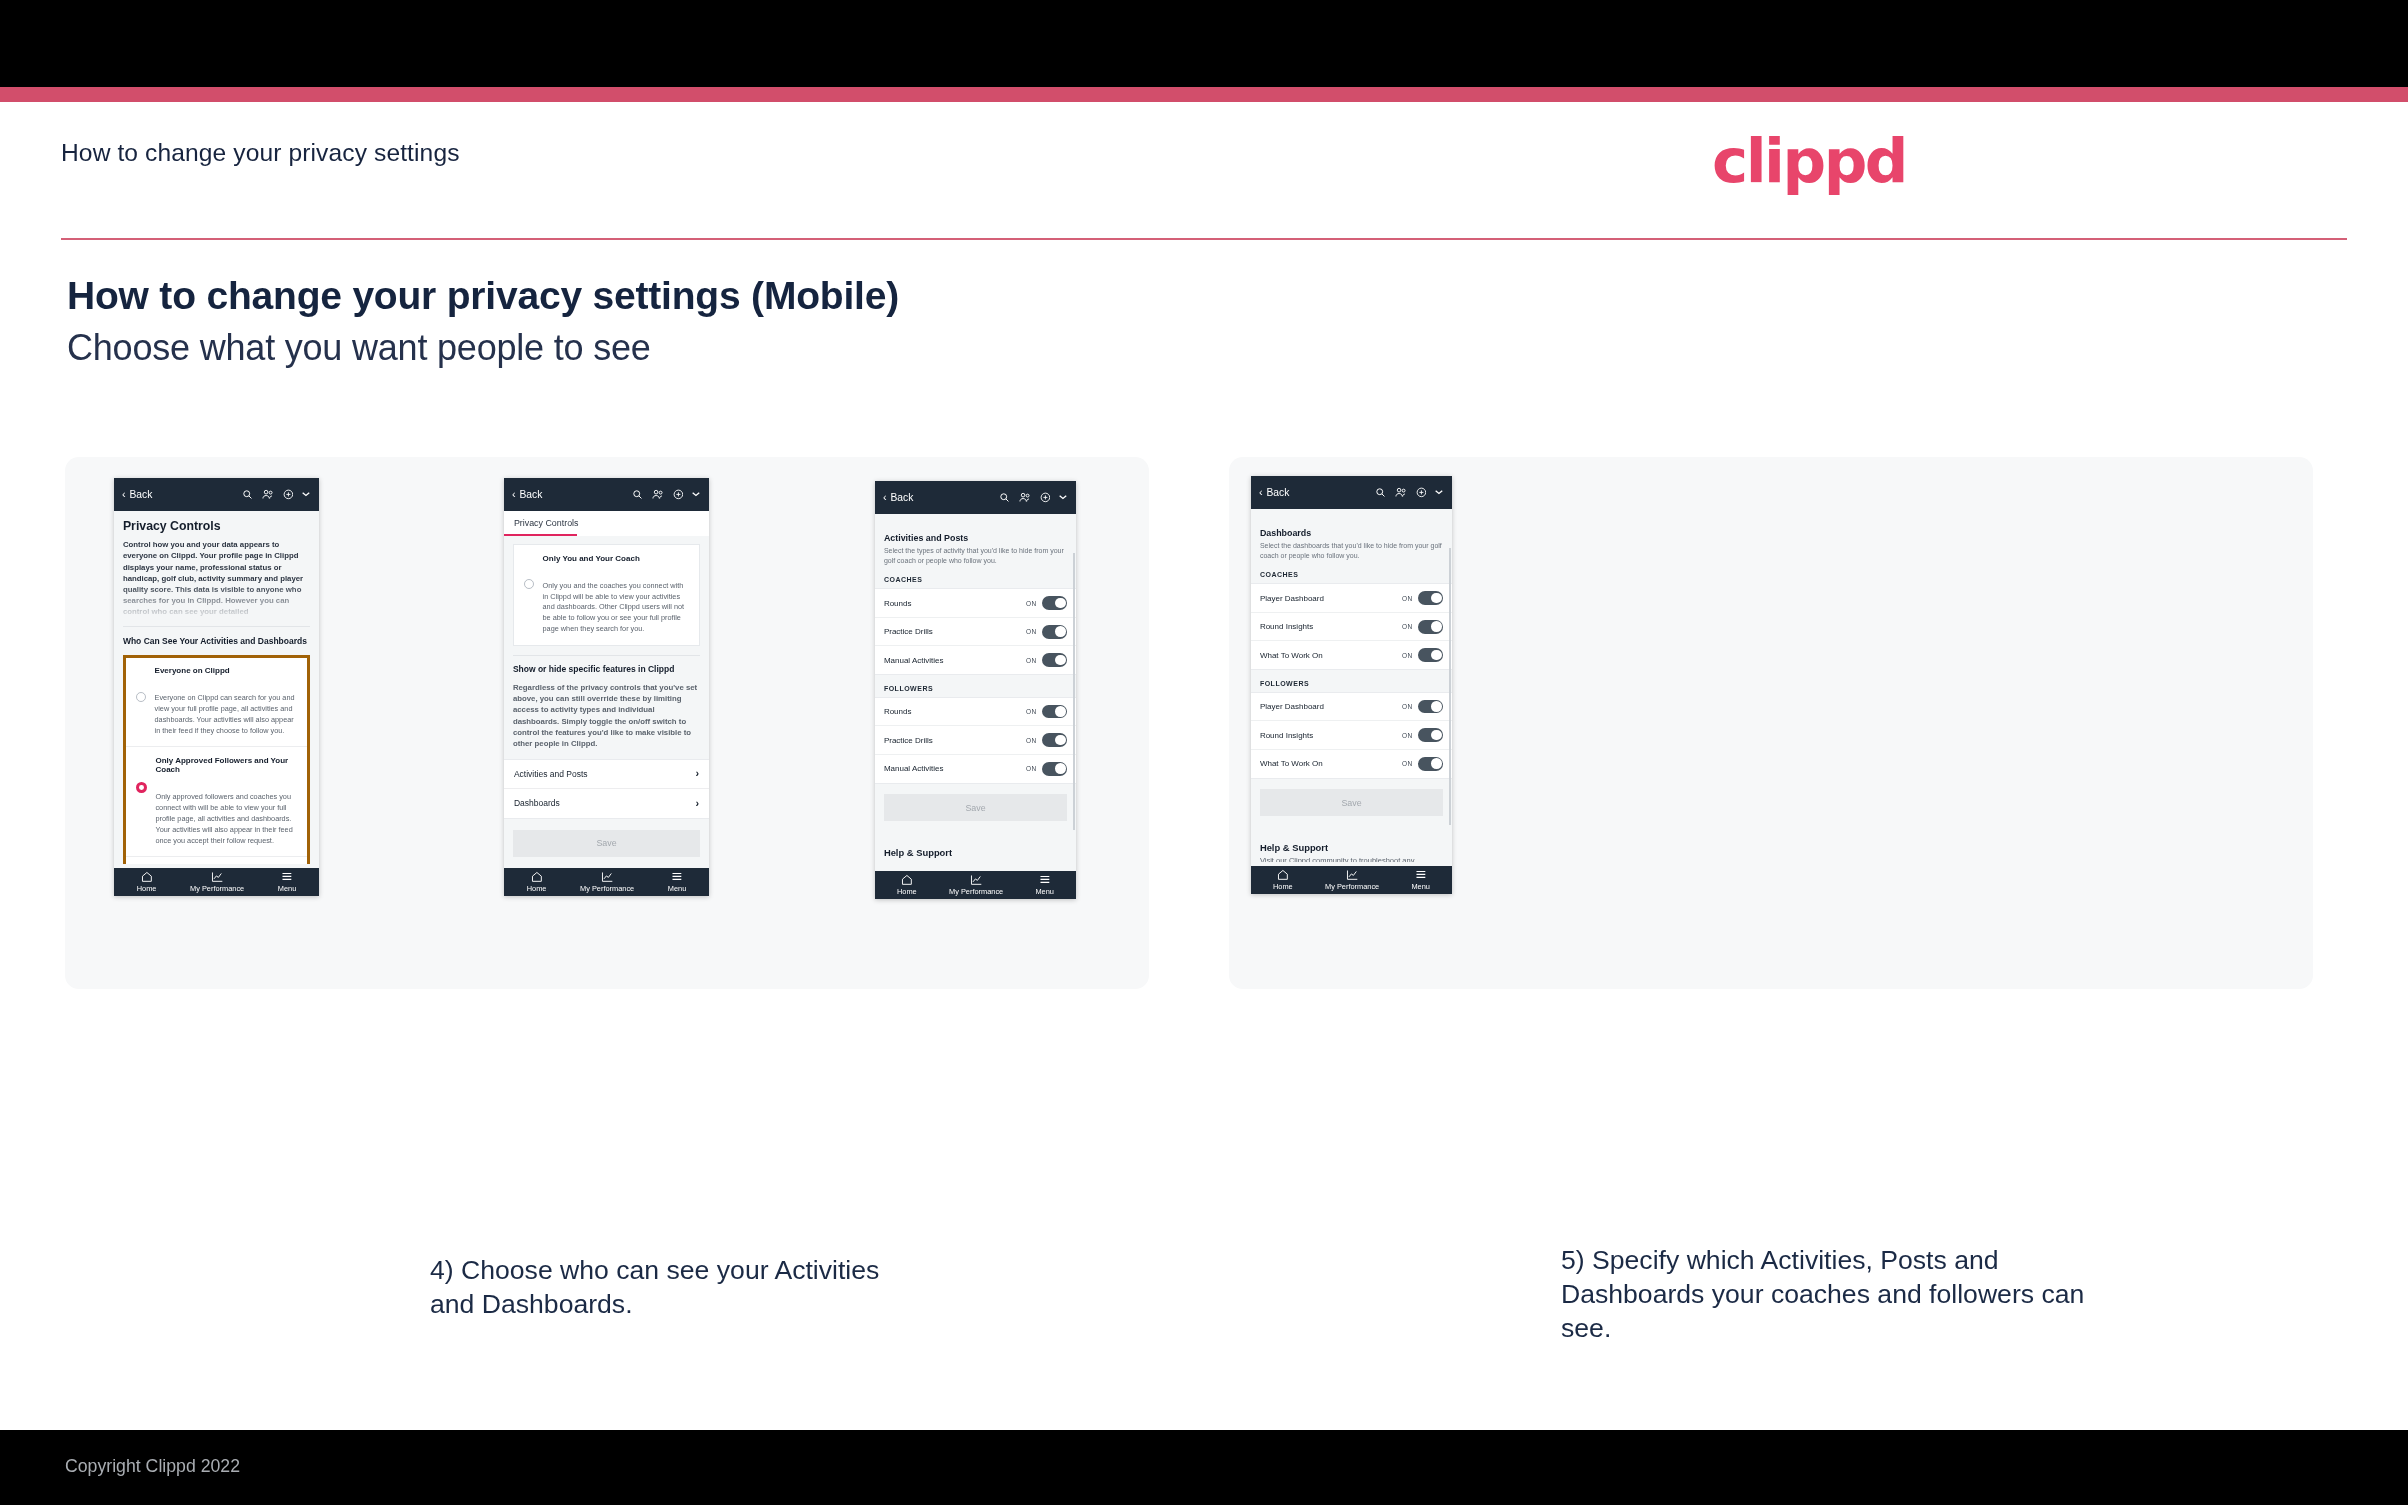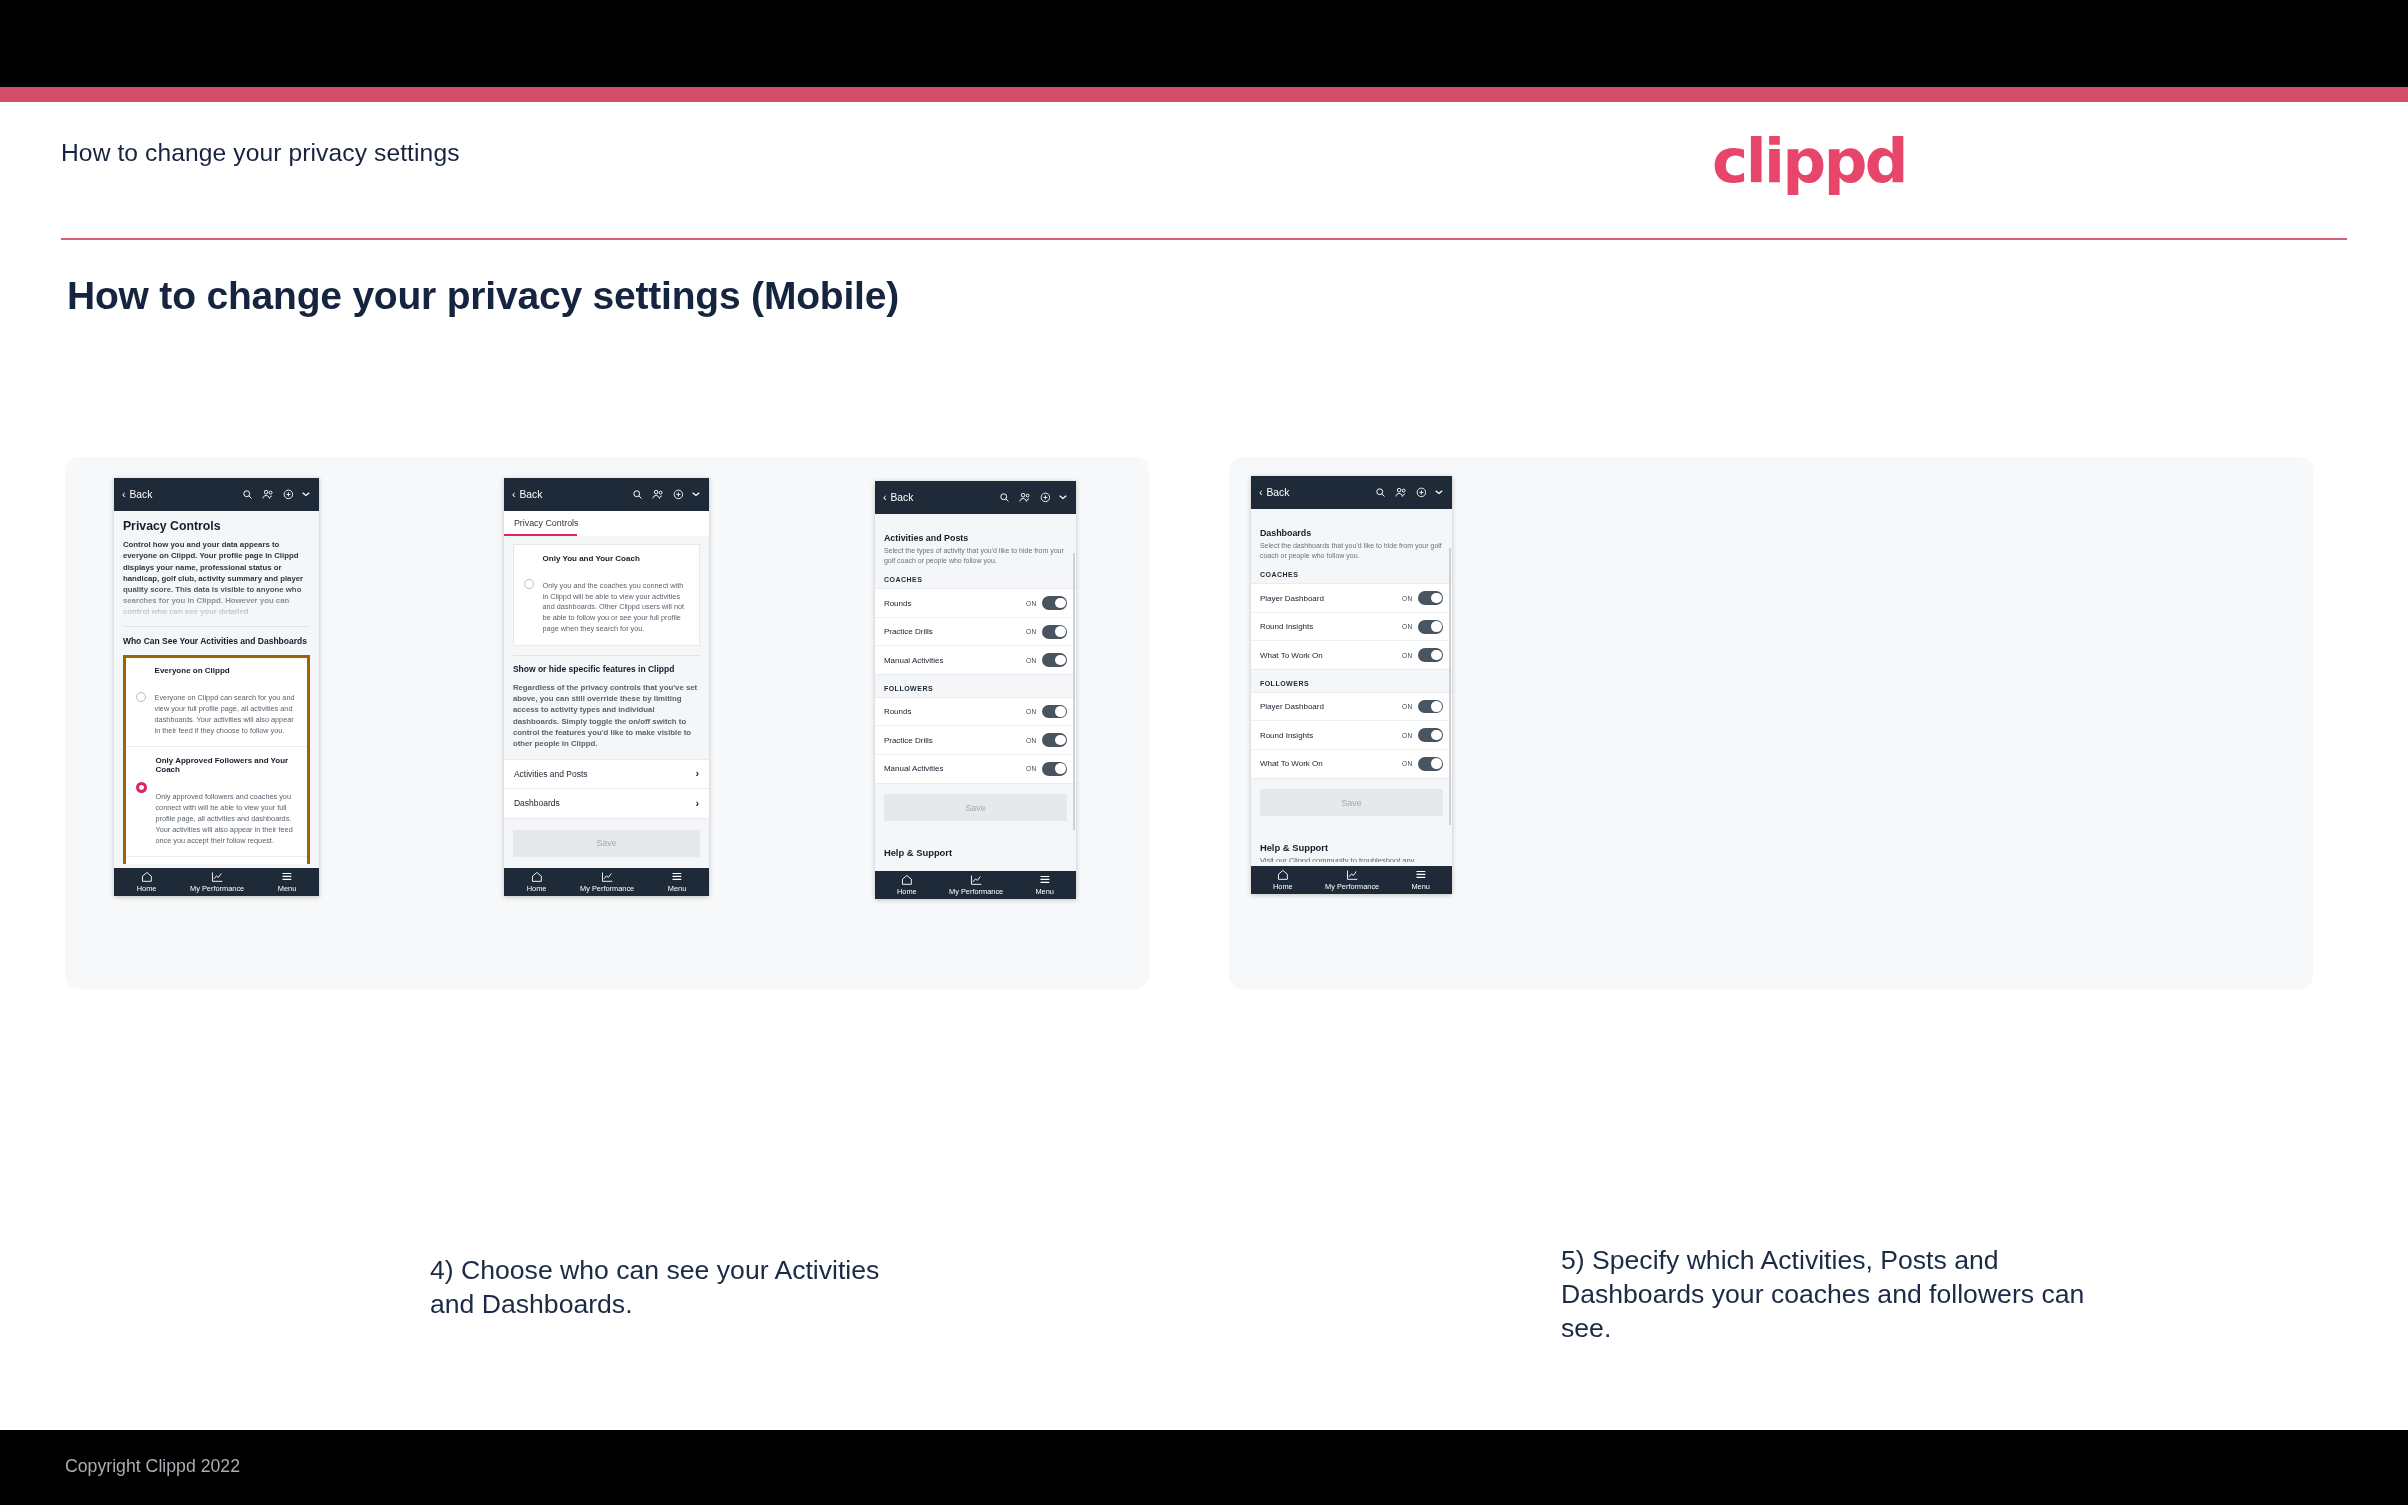--- a/index.html
+++ b/index.html
@@ -166,20 +166,21 @@
 
   <div class="page">
 
     <div class="hdr">
       <div class="hdr-title">How to change your privacy settings</div>
       <div class="logo">clippd</div>
       <div class="hdr-rule"></div>
     </div>
 
     <div class="title-main">How to change your privacy settings (Mobile)</div>
+    <div class="title-sub">Choose what you want people to see</div>
 
     <div class="card card-left"></div>
 
     <div class="card card-right"></div>
 
     <div class="phone phone-p1">
       <div class="nav">
         <div class="nav-back">
           <span class="nav-chev">‹</span>
           <span>Back</span>

